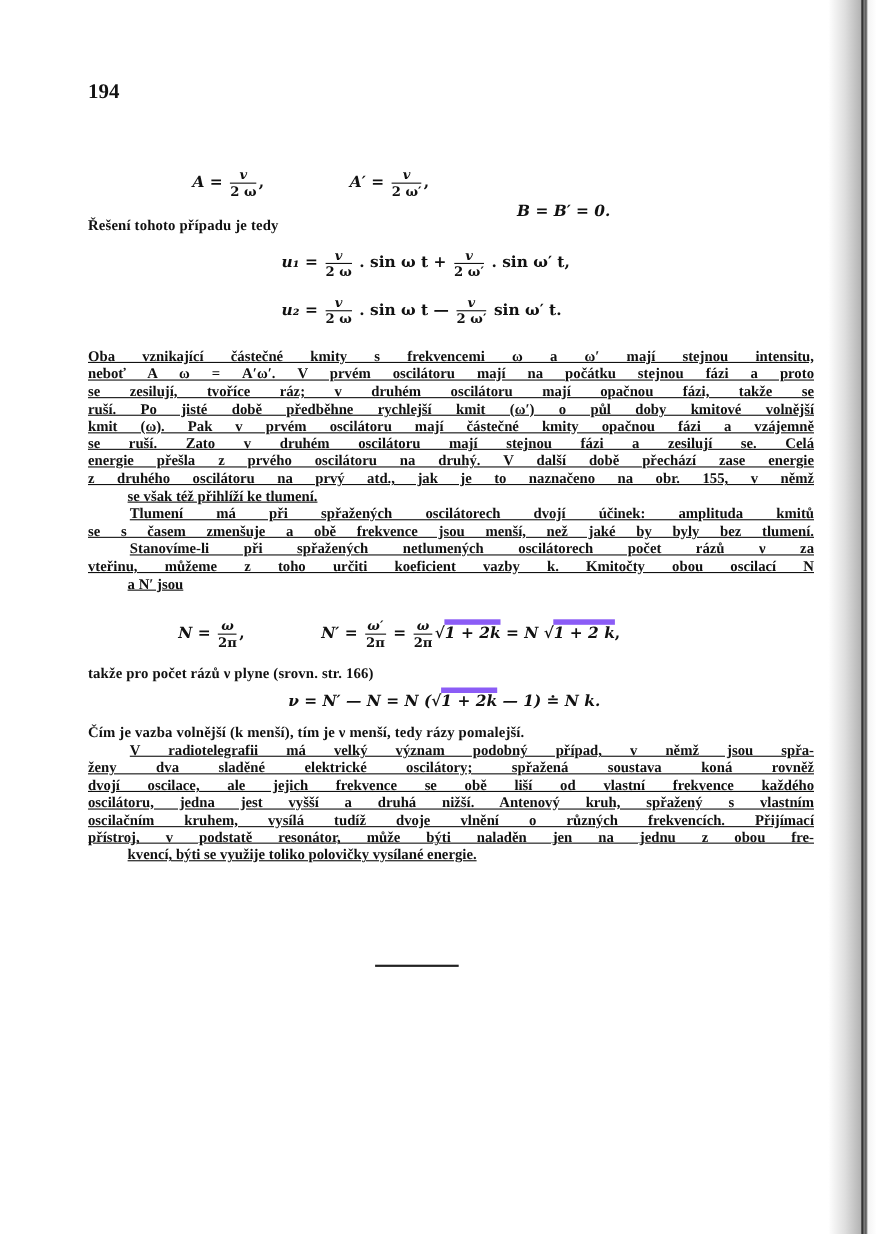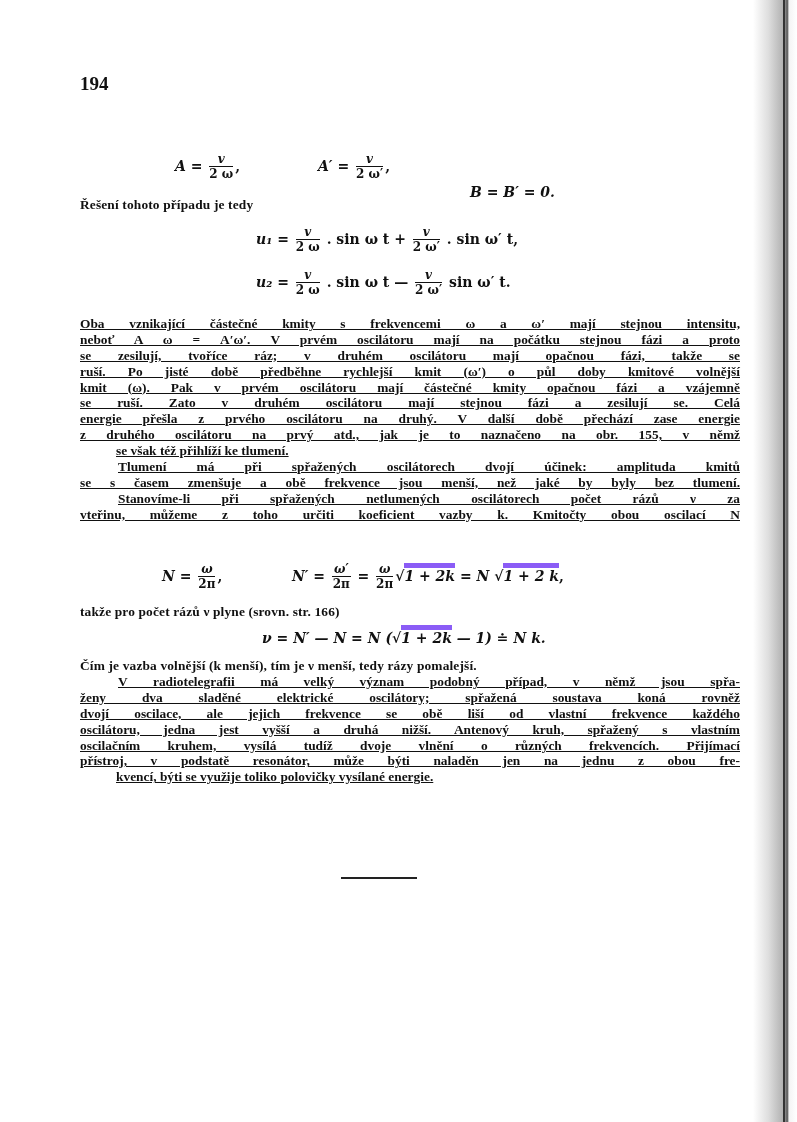--- a/index.html
+++ b/index.html
@@ -92,20 +92,21 @@
     <span class="ln">ruší. Po jisté době předběhne rychlejší kmit (ω′) o půl doby kmitové volnější</span>
     <span class="ln">kmit (ω). Pak v prvém oscilátoru mají částečné kmity opačnou fázi a vzájemně</span>
     <span class="ln">se ruší. Zato v druhém oscilátoru mají stejnou fázi a zesilují se. Celá</span>
     <span class="ln">energie přešla z prvého oscilátoru na druhý. V další době přechází zase energie</span>
     <span class="ln">z druhého oscilátoru na prvý atd., jak je to naznačeno na obr. 155, v němž</span>
     <span class="ln last">se však též přihlíží ke tlumení.</span>
     <span class="ln indent">Tlumení má při spřažených oscilátorech dvojí účinek: amplituda kmitů</span>
     <span class="ln">se s časem zmenšuje a obě frekvence jsou menší, než jaké by byly bez tlumení.</span>
     <span class="ln indent">Stanovíme-li při spřažených netlumených oscilátorech počet rázů ν za</span>
     <span class="ln">vteřinu, můžeme z toho určiti koeficient vazby k. Kmitočty obou oscilací N</span>
+    <span class="ln last">a N′ jsou</span>
   </div>
 
   <div class="formula" style="left:162px; top:562px;">
     <span class="it">N =</span>
     <span class="frac"><span class="num">ω</span><span class="den">2π</span></span><span>,</span>
   </div>
   <div class="formula" style="left:292px; top:562px;">
     <span class="it">N′ =</span>
     <span class="frac"><span class="num">ω′</span><span class="den">2π</span></span>
     <span>=</span>

